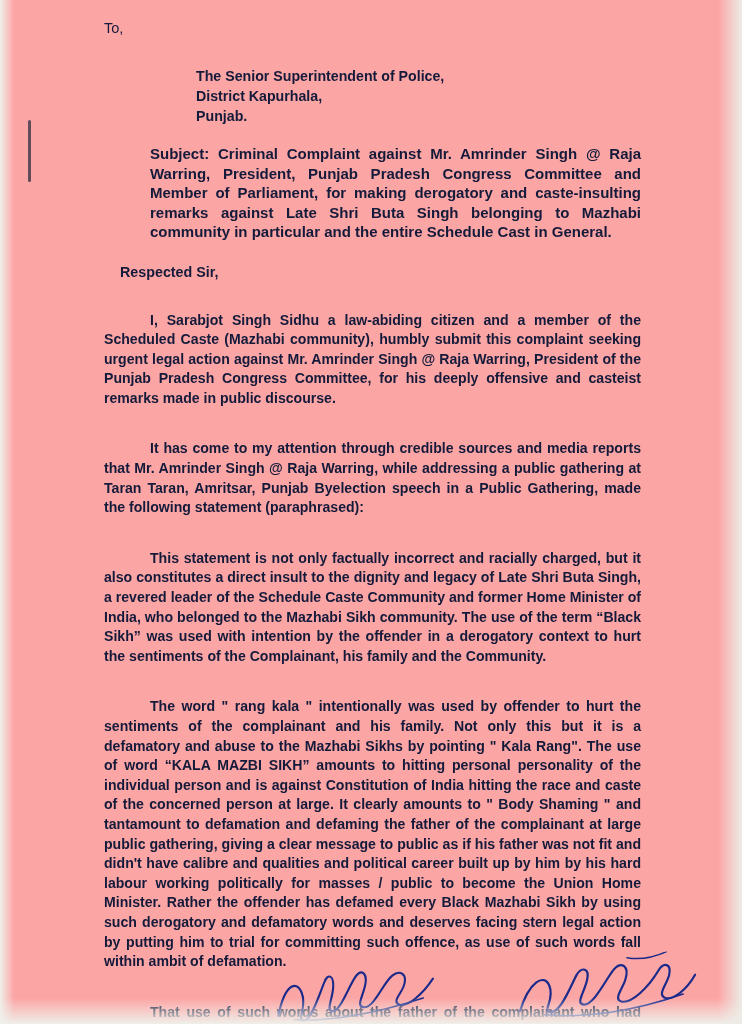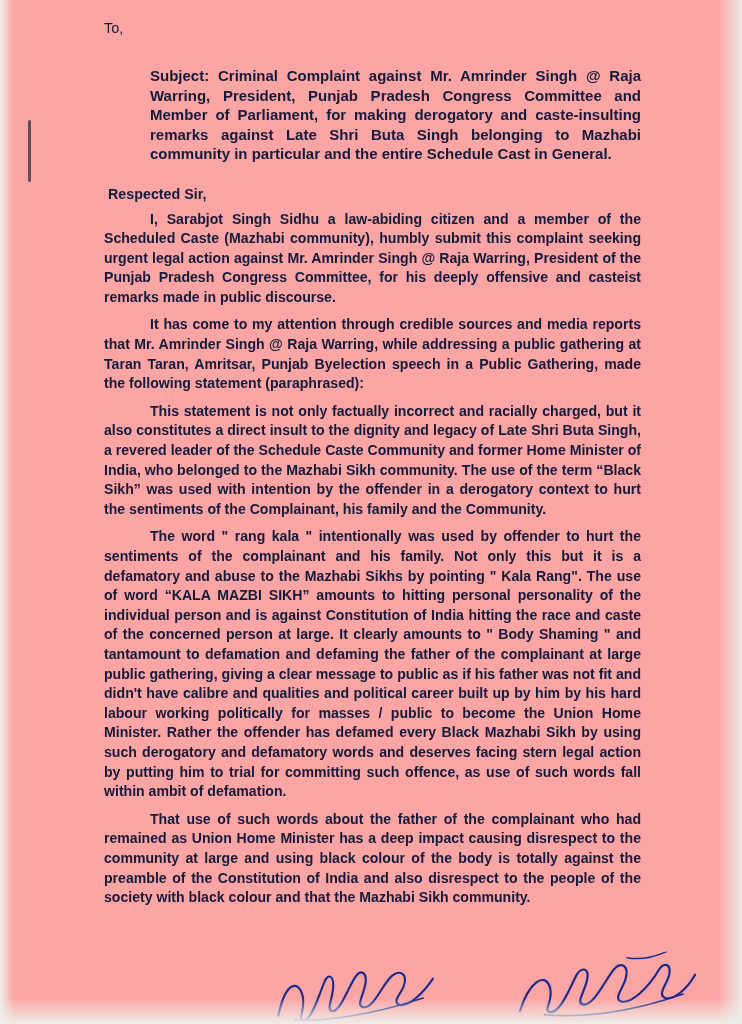--- a/index.html
+++ b/index.html
@@ -67,26 +67,26 @@
   .subject {
     margin: 18px 0 0 46px;
     width: 491px;
     font-size: 15px;
     line-height: 19.5px;
     text-align: justify;
     font-weight: 700;
   }
   .subject .lbl { font-weight: 700; }
   .respected {
-    margin: 22px 0 0 4px;
+    margin: 22px 0 0 16px;
     font-size: 14.3px;
     font-weight: 600;
   }
   p.body {
-    margin: 8px 0 0 0;
+    margin: 31px 0 0 0;
     font-size: 14.1px;
     line-height: 19.6px;
     text-align: justify;
     font-weight: 600;
     text-indent: 46px;
   }
   p.quote {
     margin: 16px 0 0 0;
     font-size: 14.1px;
     line-height: 19.6px;
@@ -129,20 +129,25 @@
 <body>
 
 <div class="page">
 
   <div class="edge-mark"></div>
 
   <div class="content">
 
     <div class="line-to">To,</div>
 
+    <div class="addr">
+      <div>The Senior Superintendent of Police,</div>
+      <div>District Kapurhala,</div>
+      <div>Punjab.</div>
+    </div>
 
     <div class="subject">
       <span class="lbl">Subject:</span>
       <span>Criminal Complaint against Mr. Amrinder Singh @ Raja Warring, President, Punjab Pradesh Congress Committee and Member of Parliament, for making derogatory and caste-insulting remarks against Late Shri Buta Singh belonging to Mazhabi community in particular and the entire Schedule Cast in General.</span>
     </div>
 
     <div class="respected">Respected Sir,</div>
 
     <p class="body">I, Sarabjot Singh Sidhu a law-abiding citizen and a member of the Scheduled Caste (Mazhabi community), humbly submit this complaint seeking urgent legal action against Mr. Amrinder Singh @ Raja Warring, President of the Punjab Pradesh Congress Committee, for his deeply offensive and casteist remarks made in public discourse.</p>
     <p class="body">It has come to my attention through credible sources and media reports that Mr. Amrinder Singh @ Raja Warring, while addressing a public gathering at Taran Taran, Amritsar, Punjab Byelection speech in a Public Gathering, made the following statement (paraphrased):</p>

